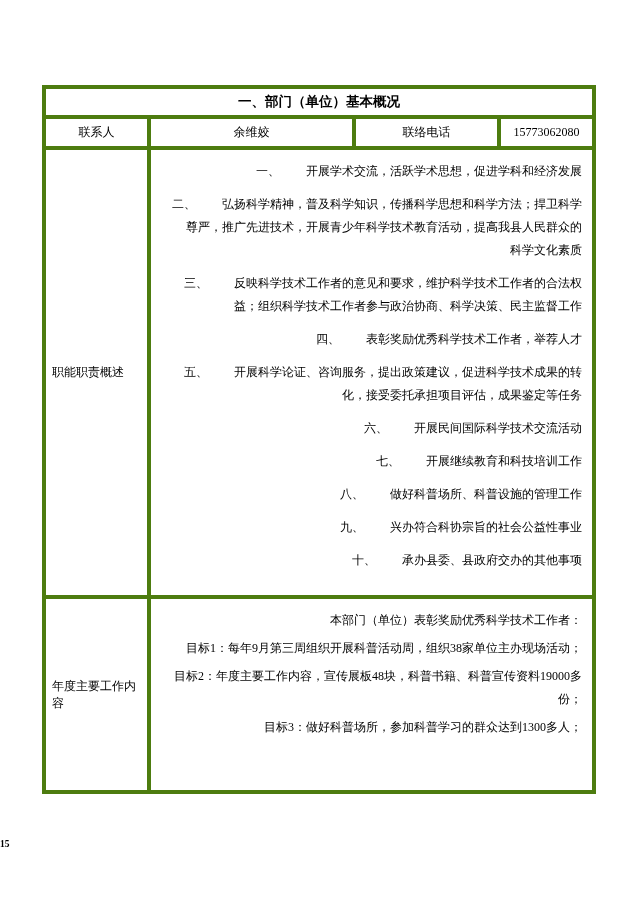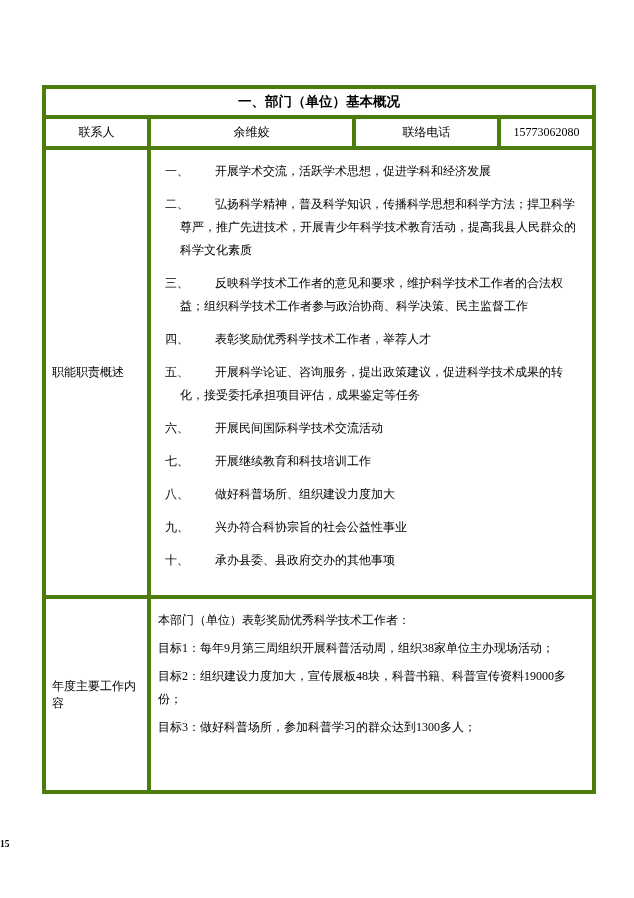--- a/index.html
+++ b/index.html
@@ -43,20 +43,21 @@
     margin-top: 36px;
   }
   .label-cell {
     text-align: left;
     vertical-align: middle;
     font-size: 12px;
   }
   .content-cell {
     vertical-align: top;
     padding: 10px 10px 6px 7px;
+    text-align: right;
   }
   .duty-row { height: 449px; }
   .annual-row { height: 195px; }
   .duty-item {
     padding-left: 22px;
     text-indent: -15px;
     line-height: 23px;
     margin-bottom: 10px;
   }
   .duty-item:last-child { margin-bottom: 8px; }
@@ -117,37 +118,37 @@
         <div class="duty-item">
           <span class="duty-num">五、</span><span>开展科学论证、咨询服务，提出政策建议，促进科学技术成果的转化，接受委托承担项目评估，成果鉴定等任务</span>
         </div>
         <div class="duty-item">
           <span class="duty-num">六、</span><span>开展民间国际科学技术交流活动</span>
         </div>
         <div class="duty-item">
           <span class="duty-num">七、</span><span>开展继续教育和科技培训工作</span>
         </div>
         <div class="duty-item">
-          <span class="duty-num">八、</span><span>做好科普场所、组织建设力度加大</span>
+          <span class="duty-num">八、</span><span>做好科普场所、科普设施的管理工作</span>
         </div>
         <div class="duty-item">
           <span class="duty-num">九、</span><span>兴办符合科协宗旨的社会公益性事业</span>
         </div>
         <div class="duty-item">
           <span class="duty-num">十、</span><span>承办县委、县政府交办的其他事项</span>
         </div>
       </td>
     </tr>
 
     <tr class="annual-row">
       <td class="label-cell">年度主要工作内容</td>
       <td colspan="3" class="content-cell">
         <div class="annual-line">本部门（单位）表彰奖励优秀科学技术工作者：</div>
         <div class="annual-line">目标1：每年9月第三周组织开展科普活动周，组织38家单位主办现场活动；</div>
-        <div class="annual-line">目标2：组织建设力度加大，宣传展板48块，科普书籍、科普宣传资料19000多份；</div>
+        <div class="annual-line">目标2：年度主要工作内容，宣传展板48块，科普书籍、科普宣传资料19000多份；</div>
         <div class="annual-line">目标3：做好科普场所，参加科普学习的群众达到1300多人；</div>
       </td>
     </tr>
   </tbody>
     </table>
 </div>
 
 <div class="page-number">15</div>
 
 </body></html>

